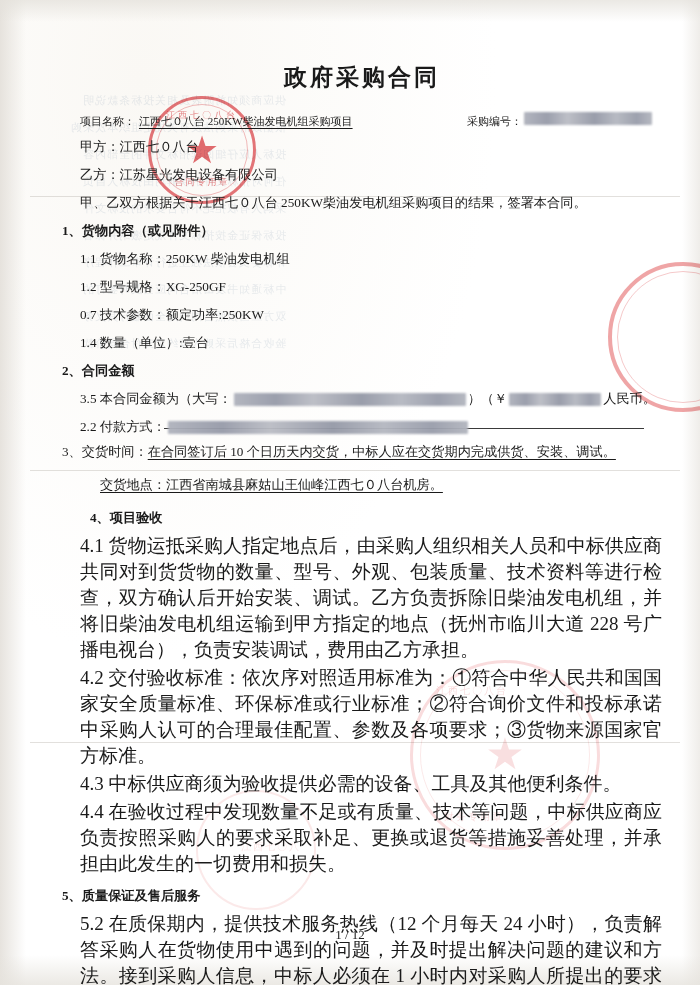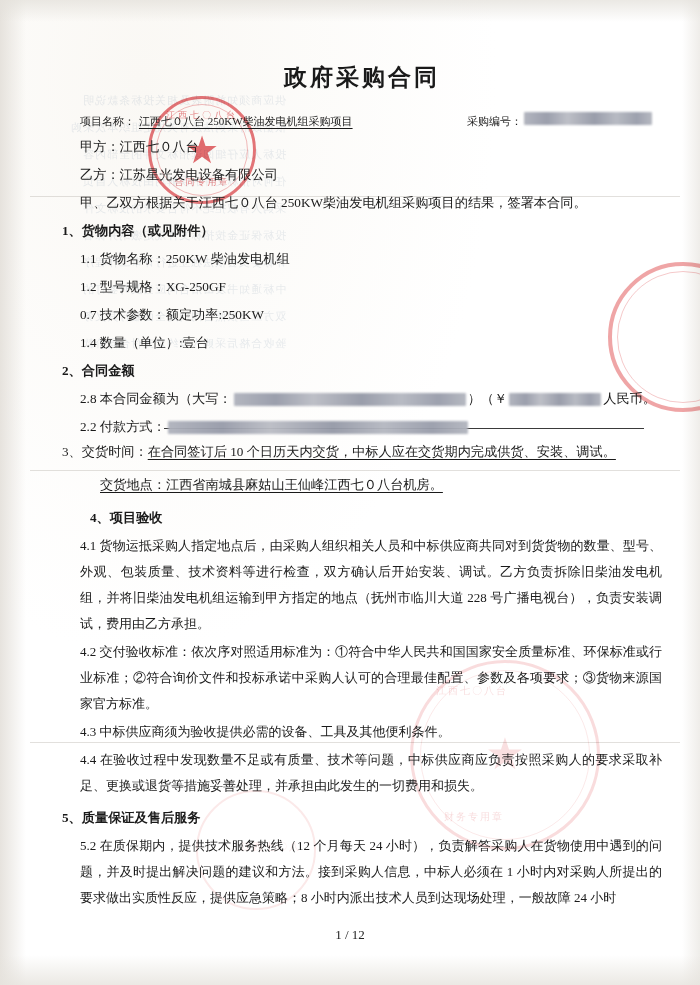--- a/index.html
+++ b/index.html
@@ -86,21 +86,21 @@
     font-size: 13.2px;
     line-height: 25px;
     margin: 0 0 3px 0;
     position: relative;
   }
   .row.indent1 { padding-left: 18px; }
   .row.sect { font-weight: bold; padding-left: 0; }
   .row.bold { font-weight: normal; }
   .u { text-decoration: underline; text-underline-offset: 3px; }
   .para {
-    font-size: 13px;
+    font-size: 19px;
     line-height: 26px;
     padding-left: 18px;
     margin-bottom: 2px;
     text-align: justify;
   }
   .topline {
     display: flex;
     align-items: baseline;
     justify-content: space-between;
     font-size: 11px;
@@ -279,21 +279,21 @@
     <div class="row indent1">甲、乙双方根据关于江西七０八台 250KW柴油发电机组采购项目的结果，签署本合同。</div>
 
     <div class="row sect">1、货物内容（或见附件）</div>
     <div class="row indent1">1.1 货物名称：250KW 柴油发电机组</div>
     <div class="row indent1">1.2 型号规格：XG-250GF</div>
     <div class="row indent1">0.7 技术参数：额定功率:250KW</div>
     <div class="row indent1">1.4 数量（单位）:壹台</div>
 
     <div class="row sect">2、合同金额</div>
     <div class="row indent1">
-      <span>2.8 本合同金额为（大写：</span><span class="redact r5"></span><span>）（￥</span><span class="redact r2"></span><span>人民币。</span>
+      <span>3.5 本合同金额为（大写：</span><span class="redact r5"></span><span>）（￥</span><span class="redact r2"></span><span>人民币。</span>
     </div>
     <div class="row indent1">
       <span>2.2 付款方式：</span><span class="redact r6"></span>
     </div>
     <div style="border-bottom:1px solid #3a3a3a; margin:-14px 18px 10px 102px; height:0;"></div>
 
     <div class="row bold" style="padding-left:0;">
       <span>3、交货时间：</span><span class="u">在合同签订后 10 个日历天内交货，中标人应在交货期内完成供货、安装、调试。</span>
     </div>
     <div class="row bold" style="padding-left:38px; margin-top:8px;">

